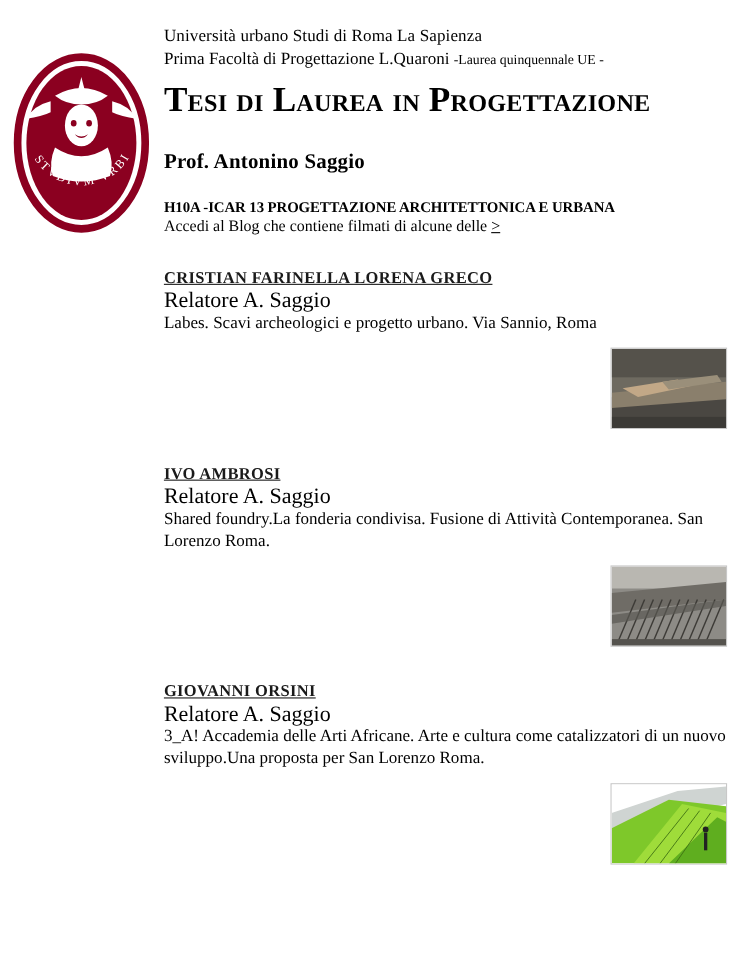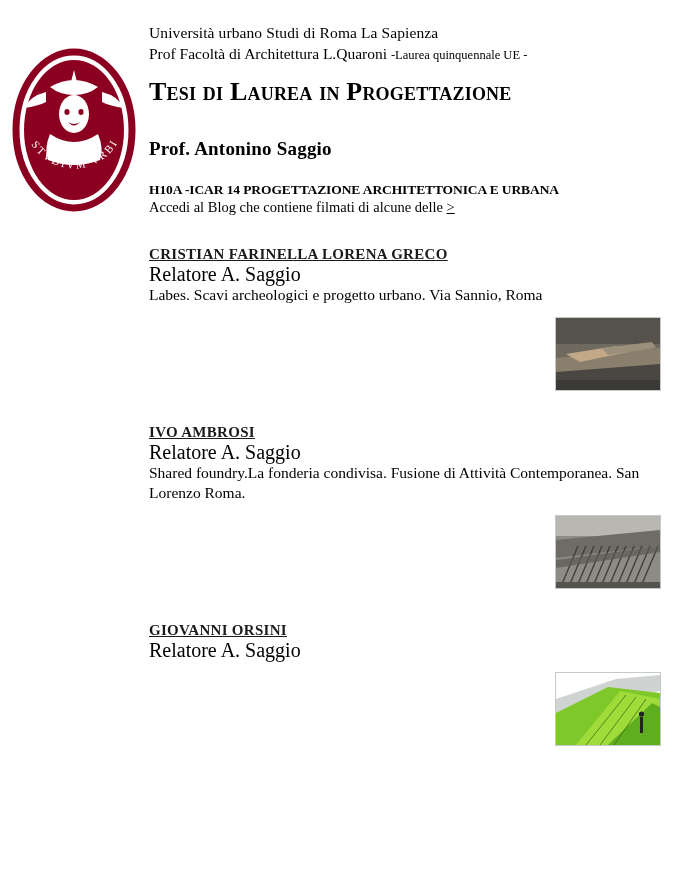--- a/index.html
+++ b/index.html
@@ -48,21 +48,21 @@
   .fac-line {
     font-size: 15.5px;
     line-height: 21px;
     margin-bottom: 2px;
   }
   .fac-sub {
     font-size: 12.5px;
   }
 
   .main-title {
-    font-size: 26px;
+    font-size: 32px;
     font-weight: bold;
     line-height: 33px;
     margin-top: 9px;
     letter-spacing: 0.2px;
     font-variant: small-caps;
   }
 
   .prof {
     font-size: 19px;
     font-weight: bold;
@@ -158,31 +158,31 @@
       <textPath href="#mottoArc" startOffset="6%">STVDIVM VRBIS</textPath>
     </text>
   </svg>
 </div>
 
 <div class="content">
 
   <div class="uni-line">Università urbano Studi di Roma La Sapienza</div>
 
   <div class="fac-line">
-    <span>Prof Facoltà di Architettura L.Quaroni</span>
+    <span>Prima Facoltà di Progettazione L.Quaroni</span>
     <span class="fac-sub">-Laurea quinquennale UE -</span>
   </div>
 
   <div class="main-title">
     <div>Tesi di Laurea in Progettazione</div>
   </div>
 
   <div class="prof">Prof. Antonino Saggio</div>
 
-  <div class="course-code">H10A -ICAR 14 PROGETTAZIONE ARCHITETTONICA E URBANA</div>
+  <div class="course-code">H10A -ICAR 13 PROGETTAZIONE ARCHITETTONICA E URBANA</div>
 
 
   <div class="nav-line">
     <span>Accedi al Blog che contiene filmati di alcune delle</span>
     <a href="#">&gt;</a>
   </div>
 
   <div class="entry">
     <a href="#" class="entry-names">CRISTIAN FARINELLA LORENA GRECO</a>
     <div class="entry-relatore">Relatore A. Saggio</div>
@@ -228,20 +228,21 @@
         </g>
         <path d="M0 44 L104 30 L104 36 L0 52 Z" fill="#5a5853" opacity="0.7"></path>
         <rect x="0" y="66" width="104" height="6" fill="#55534e"></rect>
       </svg>
     </div>
   </div>
 
   <div class="entry">
     <a href="#" class="entry-names">GIOVANNI ORSINI</a>
     <div class="entry-relatore">Relatore A. Saggio</div>
+    <div class="entry-desc">3_A! Accademia delle Arti Africane. Arte e cultura come catalizzatori di un nuovo sviluppo.Una proposta per San Lorenzo Roma.</div>
   </div>
   <div class="thumb-row">
     <div class="thumb">
       <svg class="thumb-inner" viewBox="0 0 104 72" preserveAspectRatio="none">
         <rect x="0" y="0" width="104" height="72" fill="#ffffff"></rect>
         <path d="M0 26 L60 6 L104 2 L104 18 L0 44 Z" fill="#cfd4d2"></path>
         <path d="M0 40 L52 14 L104 20 L104 72 L0 72 Z" fill="#7ec82a"></path>
         <path d="M20 72 L64 18 L104 26 L104 72 Z" fill="#9fdc3a"></path>
         <path d="M52 72 L96 30 L104 34 L104 72 Z" fill="#5fae1f"></path>
         <g stroke="#3f6f13" stroke-width="0.8" fill="none">

